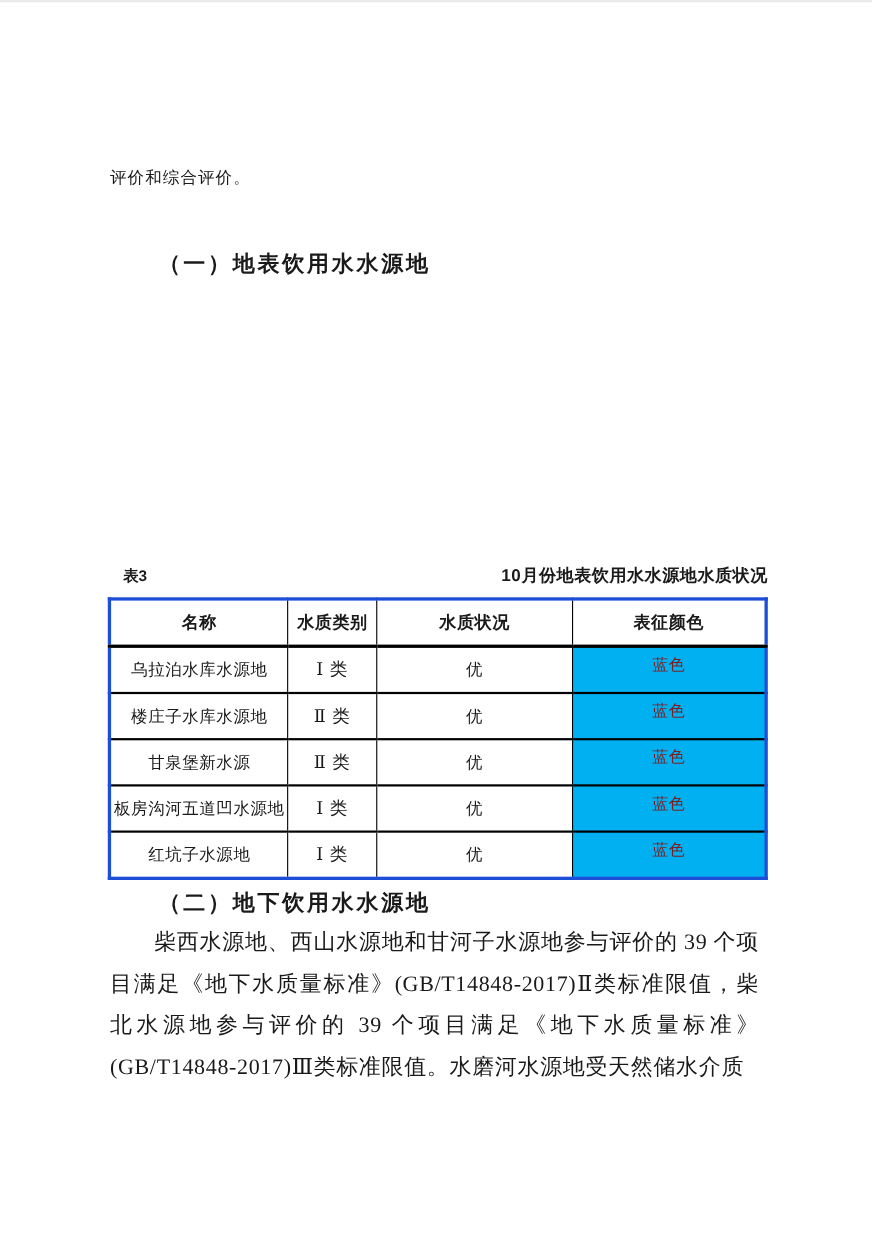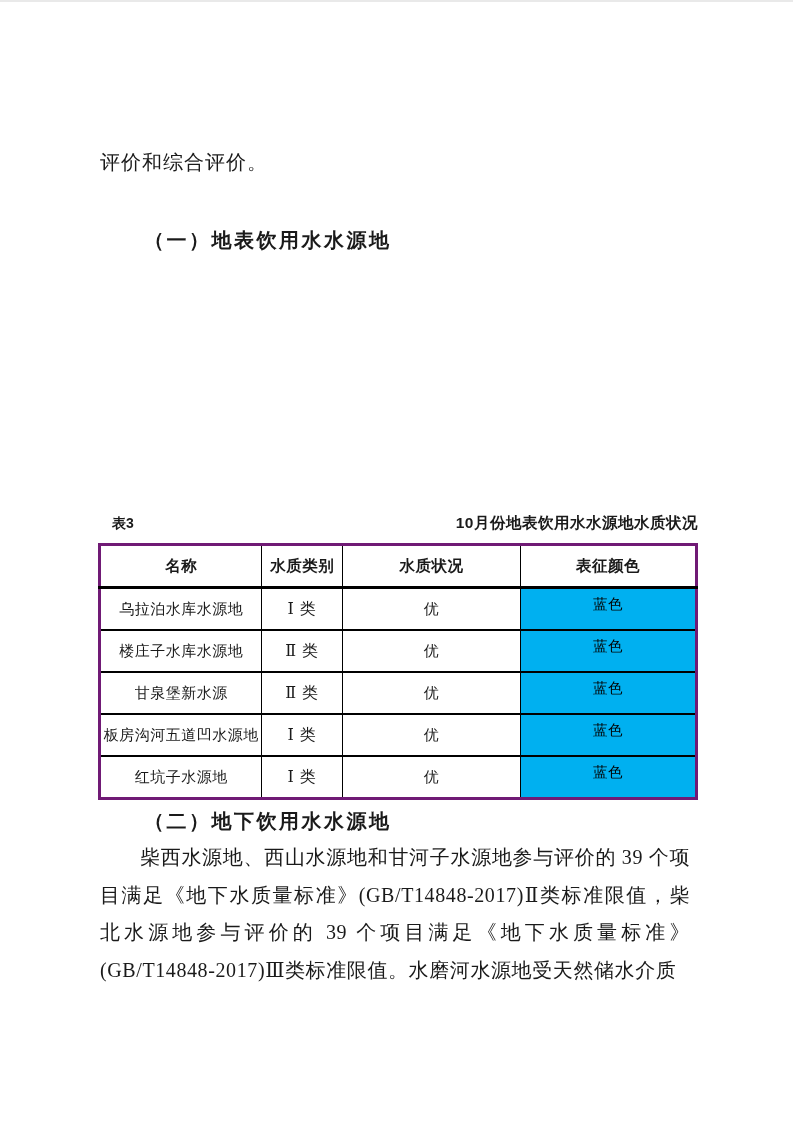--- a/index.html
+++ b/index.html
@@ -4,21 +4,21 @@
 <style>
   html,body{margin:0;padding:0;background:#fff;}
   .page{
     position:relative;width:793px;height:1122px;background:#ffffff;
     font-family:"Liberation Serif","DejaVu Serif",serif;color:#1a1a1a;
     overflow:hidden;
   }
   .page-top-edge{position:absolute;top:0;left:0;right:0;height:2px;background:#e9e9e9;}
   .intro-line{
     position:absolute;left:100px;top:148px;width:592px;
-    font-size:20px;letter-spacing:1px;line-height:28px;margin:0;
+    font-size:15px;letter-spacing:1px;line-height:28px;margin:0;
   }
   .h-main{
     position:absolute;left:139px;top:186px;margin:0;
     font-family:"Liberation Sans","DejaVu Sans",sans-serif;
     font-size:21px;font-weight:bold;letter-spacing:1.5px;line-height:28px;
   }
   .h-sub{
     position:absolute;left:144px;margin:0;
     font-size:20px;font-weight:bold;letter-spacing:2.5px;line-height:28px;
     font-family:"Liberation Serif","DejaVu Serif",serif;
@@ -35,35 +35,35 @@
   .table-caption{
     position:absolute;left:98px;top:513px;width:600px;
     display:flex;align-items:baseline;
     font-family:"Liberation Sans","DejaVu Sans",sans-serif;font-weight:bold;
   }
   .caption-label{font-size:14px;margin-left:14px;white-space:nowrap;text-align:center;}
   .caption-title{flex:1;text-align:right;font-size:15.5px;letter-spacing:0.5px;padding-left:8px;}
   table.wq-table{
     position:absolute;left:98px;top:543px;width:600px;
     border-collapse:collapse;table-layout:fixed;
-    border:3px solid #701a75;
+    border:3px solid #1d4ed8;
   }
   .wq-table th,.wq-table td{
     border:2px solid #000;border-left-width:1.5px;border-right-width:1.5px;
     text-align:center;vertical-align:middle;padding:0;
   }
   .wq-table thead th{
     height:40px;font-family:"Liberation Sans","DejaVu Sans",sans-serif;
     font-size:15.5px;font-weight:bold;letter-spacing:0.5px;border-bottom-width:3px;
   }
   .wq-table td{height:40px;font-size:15px;letter-spacing:0.5px;}
   .wq-table td.cell-class{font-size:16px;letter-spacing:1px;}
   .wq-table td.cell-color{background:var(--color-cell-bg,#00B0F0);}
   .wq-table td.cell-color .color-label{
-    position:relative;top:-5px;font-size:14.5px;color:#000000;display:inline-block;
+    position:relative;top:-5px;font-size:14.5px;color:#7f1d1d;display:inline-block;
   }
   .col-name{width:27.2%;} .col-class{width:13.5%;} .col-status{width:29.8%;} .col-color{width:29.5%;}
 </style>
 </head>
 <body>
 
 <div class="page">
   <div class="page-top-edge"></div>
 
   <p class="intro-line">评价和综合评价。</p>

